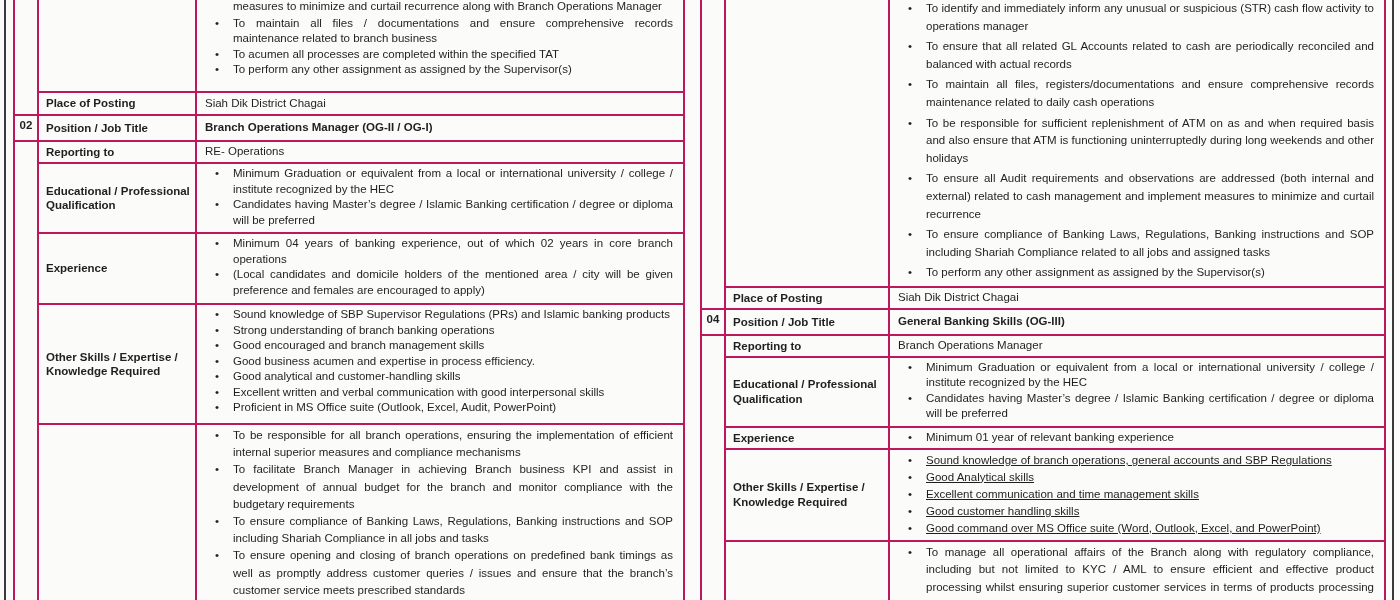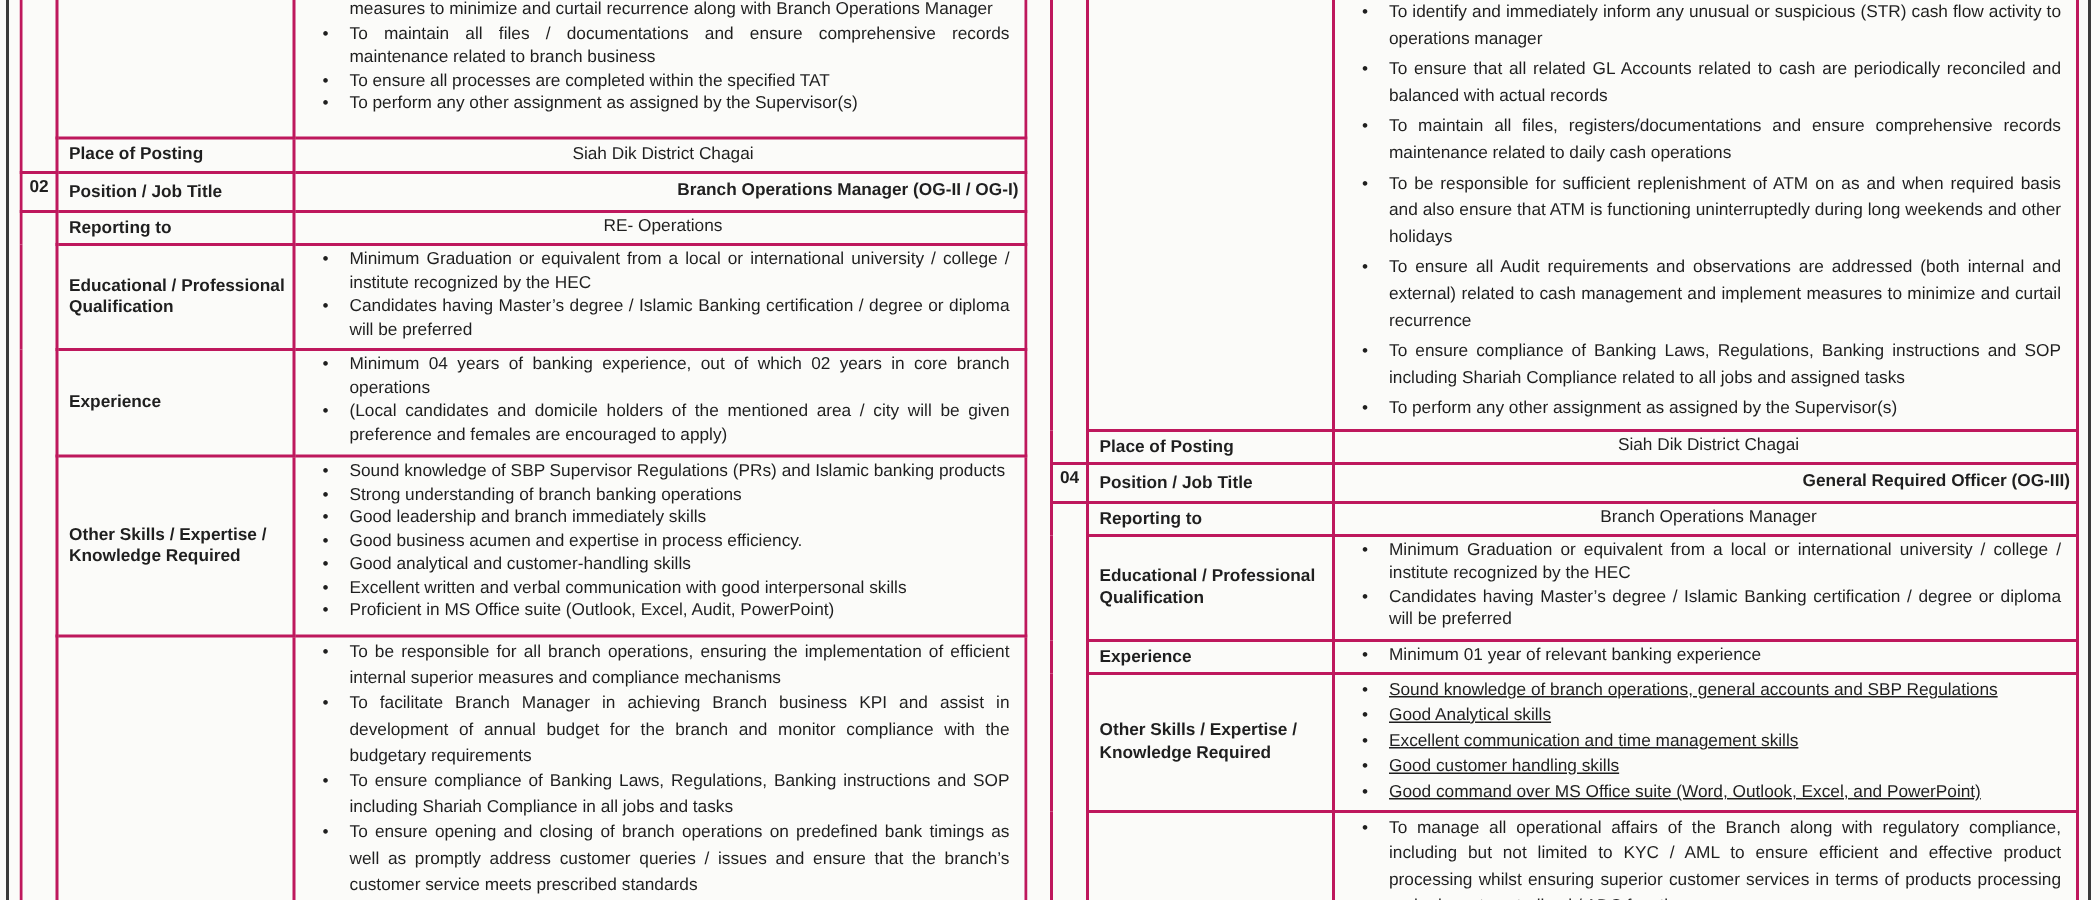--- a/index.html
+++ b/index.html
@@ -28,22 +28,22 @@
   }
   .jobtbl tr:first-child > td{border-top:none;}
   td.num{
     text-align:center;font-weight:bold;padding:2px 1px;
     vertical-align:top;
   }
   td.label{
     font-weight:bold;vertical-align:middle;padding:2px 3px 2px 7px;
     line-height:14.5px;
   }
-  td.val{vertical-align:middle;padding-left:8px;text-align:center;}
-  td.valbold{vertical-align:middle;padding-left:8px;font-weight:bold;text-align:right;}
+  td.val{vertical-align:middle;padding-left:8px;}
+  td.valbold{vertical-align:middle;padding-left:8px;font-weight:bold;}
   td.thick-top{border-top:2px solid #4c1d95;}
 
   ul.blist{list-style:none;margin:0;padding:1px 6px 0 0;}
   ul.blist li{
     position:relative;padding-left:32px;text-align:justify;text-align-last:left;
   }
   ul.blist li::before{
     content:"\2022";position:absolute;left:14px;top:0;
   }
   .cont-line{padding-left:32px;padding-right:6px;text-align:justify;text-align-last:left;}
@@ -86,21 +86,21 @@
         <col>
       </colgroup>
     <tbody>
         <tr class="L-r1">
       <td class="num" rowspan="2"></td>
       <td class="label"></td>
       <td>
         <div class="cont-line">measures to minimize and curtail recurrence along with Branch Operations Manager</div>
         <ul class="blist">
               <li>To maintain all files / documentations and ensure comprehensive records maintenance related to branch business</li>
-              <li>To ensure all processes are completed within the specified TAT</li>
+              <li>To acumen all processes are completed within the specified TAT</li>
               <li>To perform any other assignment as assigned by the Supervisor(s)</li>
             </ul>
       </td>
     </tr>
     <tr class="L-place">
       <td class="label">Place of Posting</td>
       <td class="val">Siah Dik District Chagai</td>
     </tr>
     <tr class="L-pos">
       <td class="num thick-top">02</td>
@@ -129,21 +129,21 @@
               <li>(Local candidates and domicile holders of the mentioned area / city will be given preference and females are encouraged to apply)</li>
             </ul>
       </td>
     </tr>
     <tr class="L-skill">
       <td class="label">Other Skills / Expertise / Knowledge Required</td>
       <td>
         <ul class="blist">
               <li>Sound knowledge of SBP Supervisor Regulations (PRs) and Islamic banking products</li>
               <li>Strong understanding of branch banking operations</li>
-              <li>Good leadership and branch immediately skills</li>
+              <li>Good encouraged and branch management skills</li>
               <li>Good business acumen and expertise in process efficiency.</li>
               <li>Good analytical and customer-handling skills</li>
               <li>Excellent written and verbal communication with good interpersonal skills</li>
               <li>Proficient in MS Office suite (Outlook, Excel, Audit, PowerPoint)</li>
             </ul>
       </td>
     </tr>
     <tr class="L-duty">
       <td class="label"></td>
       <td>
@@ -183,21 +183,21 @@
             </ul>
       </td>
     </tr>
     <tr class="R-place">
       <td class="label">Place of Posting</td>
       <td class="val">Siah Dik District Chagai</td>
     </tr>
     <tr class="R-pos">
       <td class="num thick-top">04</td>
       <td class="label thick-top">Position / Job Title</td>
-      <td class="valbold thick-top">General Required Officer (OG-III)</td>
+      <td class="valbold thick-top">General Banking Skills (OG-III)</td>
     </tr>
     <tr class="R-rep">
       <td class="num" rowspan="5"></td>
       <td class="label">Reporting to</td>
       <td class="val">Branch Operations Manager</td>
     </tr>
     <tr class="R-edu">
       <td class="label">Educational / Professional Qualification</td>
       <td>
         <ul class="blist">

